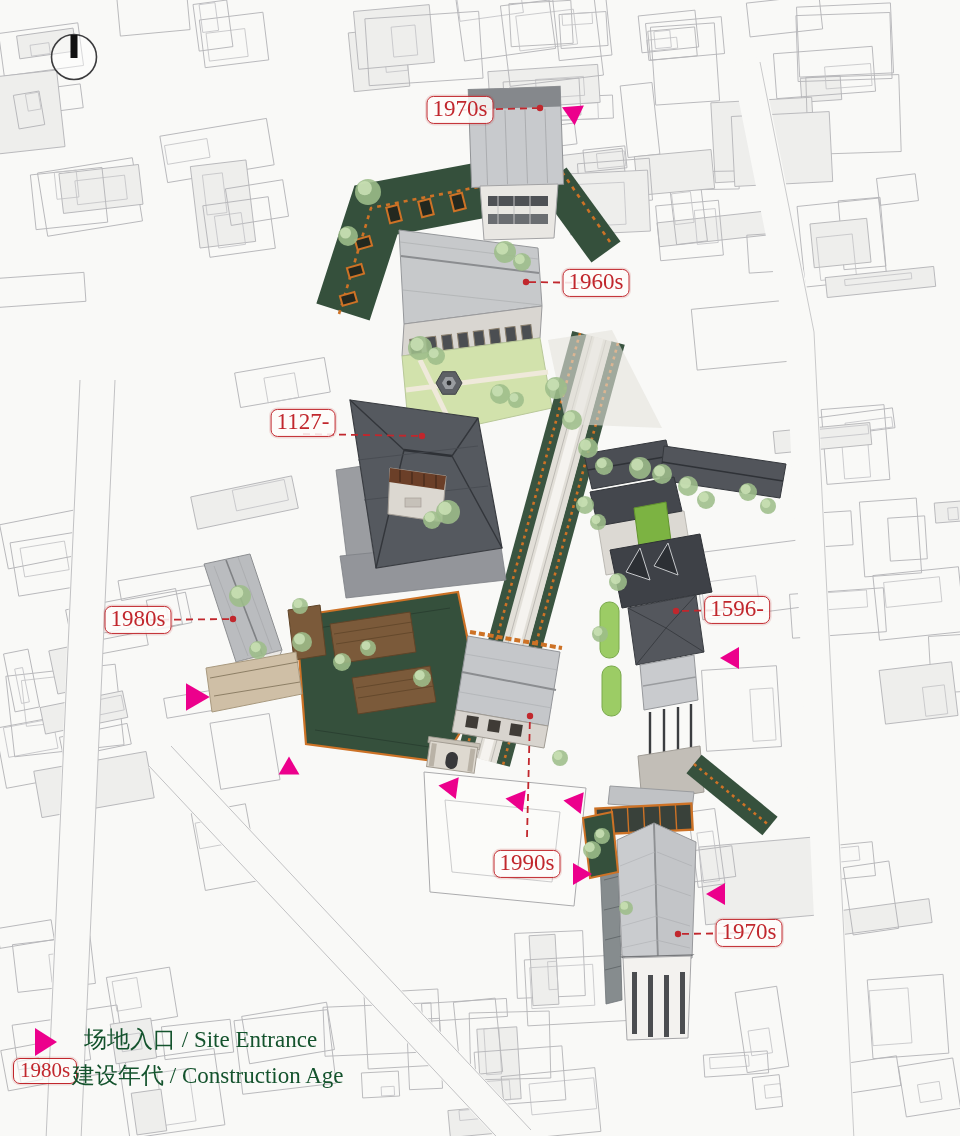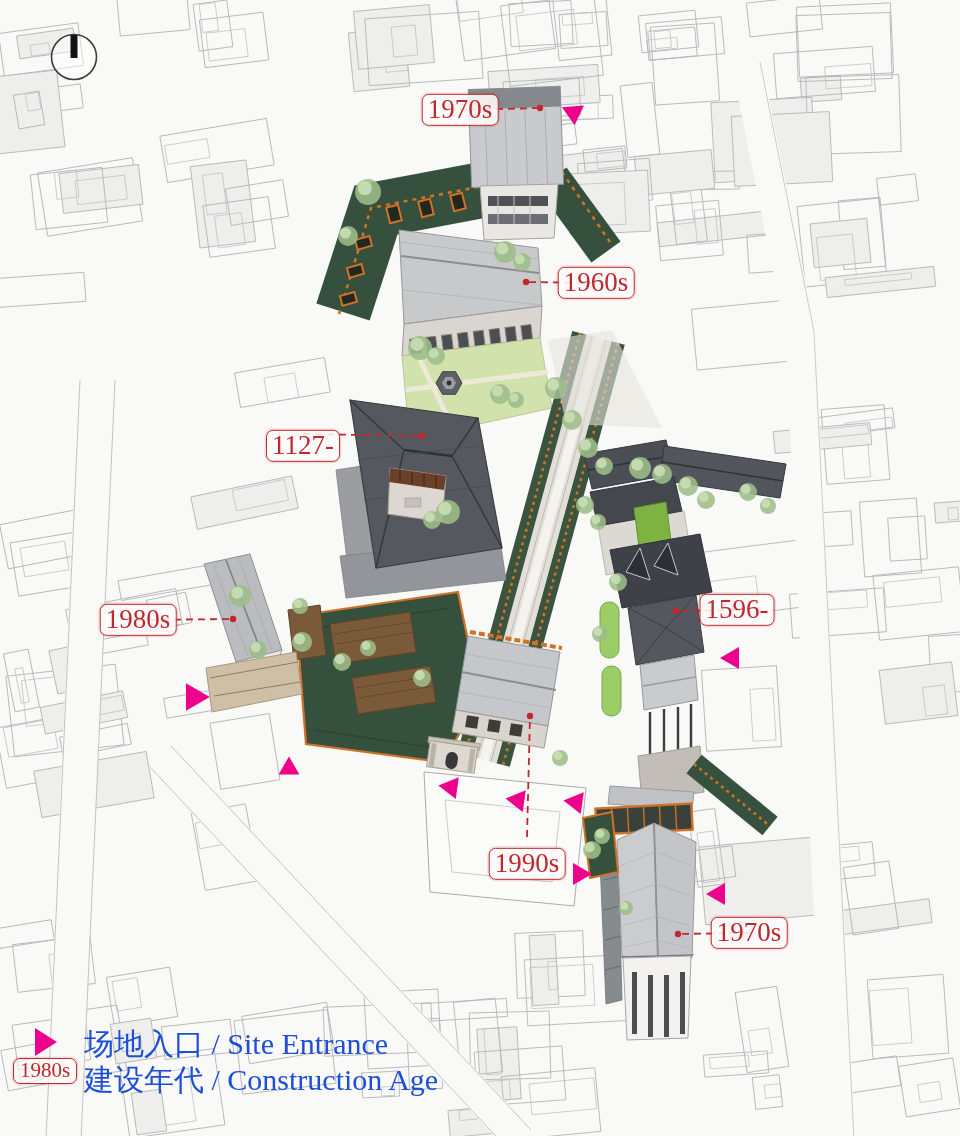--- a/index.html
+++ b/index.html
@@ -5,26 +5,26 @@
   html,body{margin:0;padding:0;background:#dcdcdc;}
   .stage{
     position:relative;width:960px;height:1136px;margin:0 auto;
     background:#f9f9f7;overflow:hidden;
     font-family:"Liberation Serif","DejaVu Serif",serif;
   }
   #scene{position:absolute;left:0;top:0;}
   .age-label{
     position:absolute;transform:translate(-50%,-50%);
     color:#c1272d;border:1.7px solid #c1272d;border-radius:7px;
-    padding:0 5px 2px 5px;font-size:27px;line-height:1.05;
+    padding:0 5px 2px 5px;font-size:23px;line-height:1.05;
     background:rgba(253,252,250,.88);white-space:nowrap;
     box-shadow:0 0 0 1.5px rgba(193,39,45,.14);
   }
   .north{position:absolute;left:46px;top:28px;}
-  .legend-item{position:absolute;color:#1d4ed8;font-size:30px;white-space:nowrap;}
+  .legend-item{position:absolute;color:#14532d;font-size:23px;white-space:nowrap;}
   .lg-tri{position:absolute;left:31px;top:1026px;}
   .lg-box{
     position:absolute;left:13px;top:1058px;
     color:#c1272d;border:1.7px solid #c1272d;border-radius:7px;
     padding:0 6px 2px 6px;font-size:21px;line-height:1.05;
     background:rgba(253,252,250,.6);
     box-shadow:0 0 0 1.5px rgba(193,39,45,.14);
   }
   .leader{stroke:#c1272d;stroke-width:1.8;stroke-dasharray:7 5;fill:none;}
 </style>
@@ -516,36 +516,36 @@
         <polygon points="-8,-11 -8,11 11,0" fill="#ec008c" transform="translate(577 801) rotate(-52) scale(1)"></polygon>
         <polygon points="-8,-11 -8,11 11,0" fill="#ec008c" transform="translate(581 874) rotate(0) scale(1)"></polygon>
         <polygon points="-8,-11 -8,11 11,0" fill="#ec008c" transform="translate(717 894) rotate(180) scale(1)"></polygon>
         <polygon points="-8,-11 -8,11 11,0" fill="#ec008c" transform="translate(731 658) rotate(180) scale(1)"></polygon>
       </g>
 </svg>
 
 <div id="labels">
       <div class="age-label" style="left: 460px; top: 110px;">1970s</div>
       <div class="age-label" style="left: 596px; top: 283px;">1960s</div>
-      <div class="age-label" style="left: 303px; top: 446px;">1127-</div>
+      <div class="age-label" style="left: 303px; top: 423px;">1127-</div>
       <div class="age-label" style="left: 737px; top: 610px; border-radius: 7px;">1596-</div>
       <div class="age-label" style="left: 138px; top: 620px;">1980s</div>
       <div class="age-label" style="left: 527px; top: 864px;">1990s</div>
       <div class="age-label" style="left: 749px; top: 933px;">1970s</div>
     </div>
 
 <div class="north">
   <svg width="58" height="58" viewBox="0 0 58 58">
     <circle cx="28" cy="29" r="22.5" fill="rgba(255,255,255,0.45)" stroke="#3c3c3e" stroke-width="1.6"></circle>
     <rect x="24.5" y="7" width="7" height="23" fill="#111111"></rect>
   </svg>
 </div>
 
 <div>
   <svg class="lg-tri" width="30" height="32" viewBox="0 0 30 32">
     <polygon points="4,2 4,30 26,16" fill="#ec008c"></polygon>
   </svg>
   <span class="legend-item" style="left:84px;top:1024px;">场地入口 / Site Entrance</span>
   <span class="lg-box">1980s</span>
-  <span class="legend-item" style="left:84px;top:1060px;">建设年代 / Construction Age</span>
+  <span class="legend-item" style="left:72px;top:1060px;">建设年代 / Construction Age</span>
 </div>
 
 </div>
 
 </body></html>

